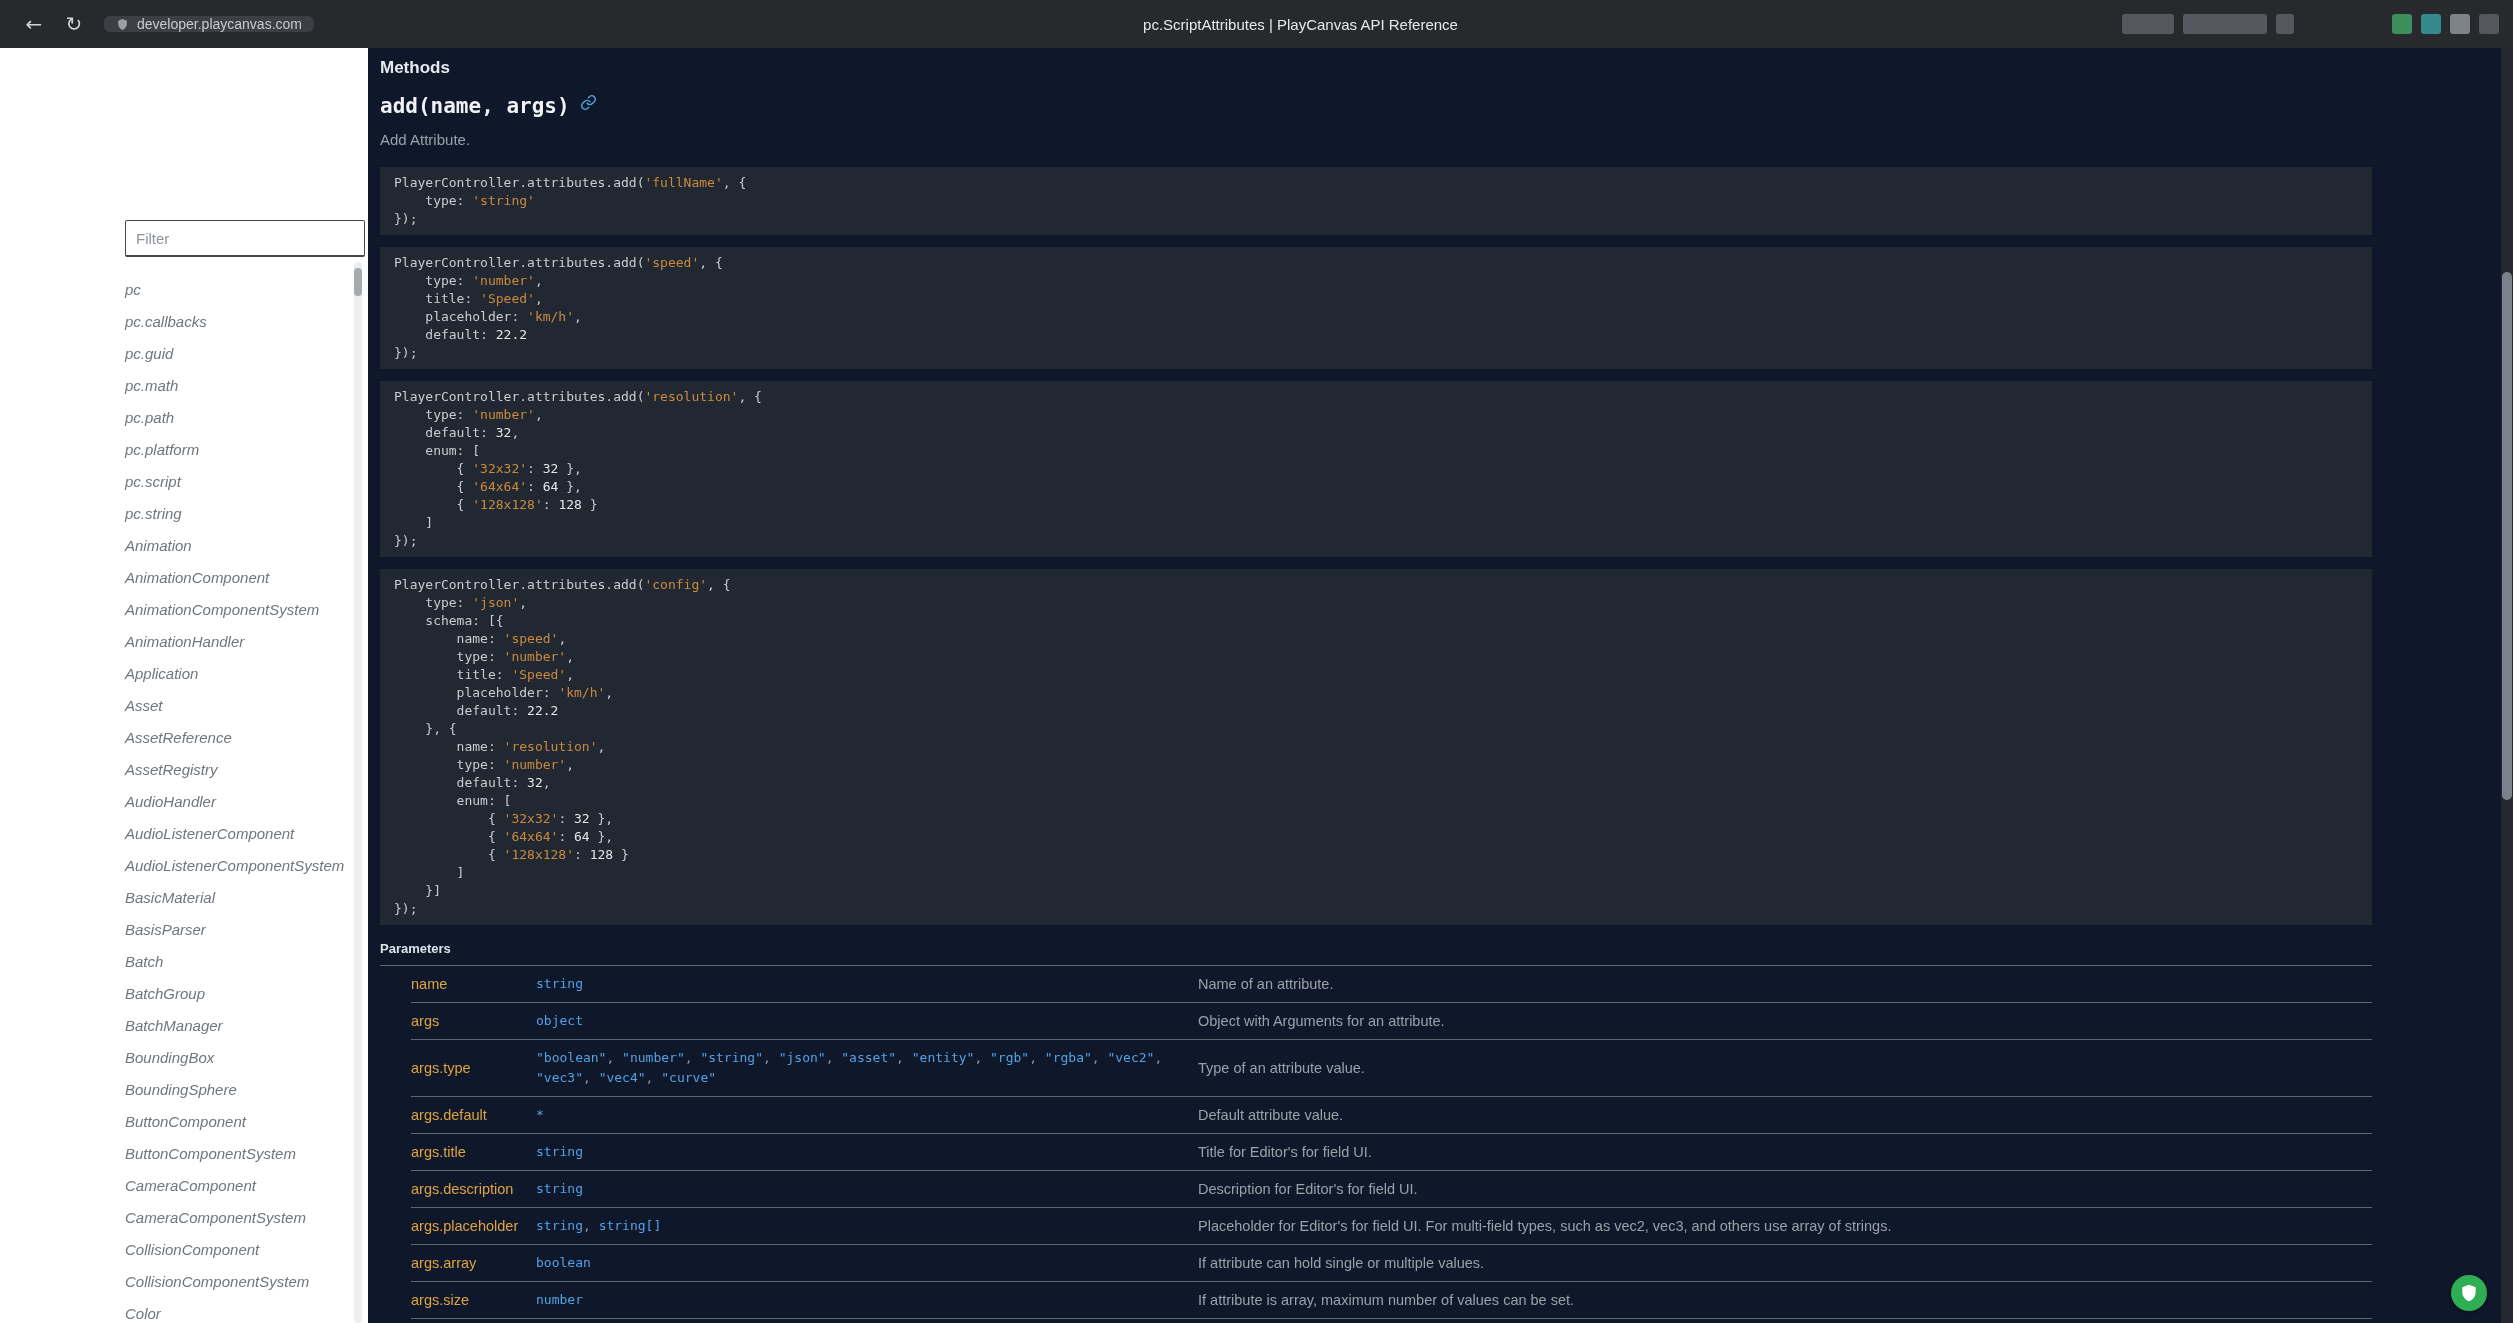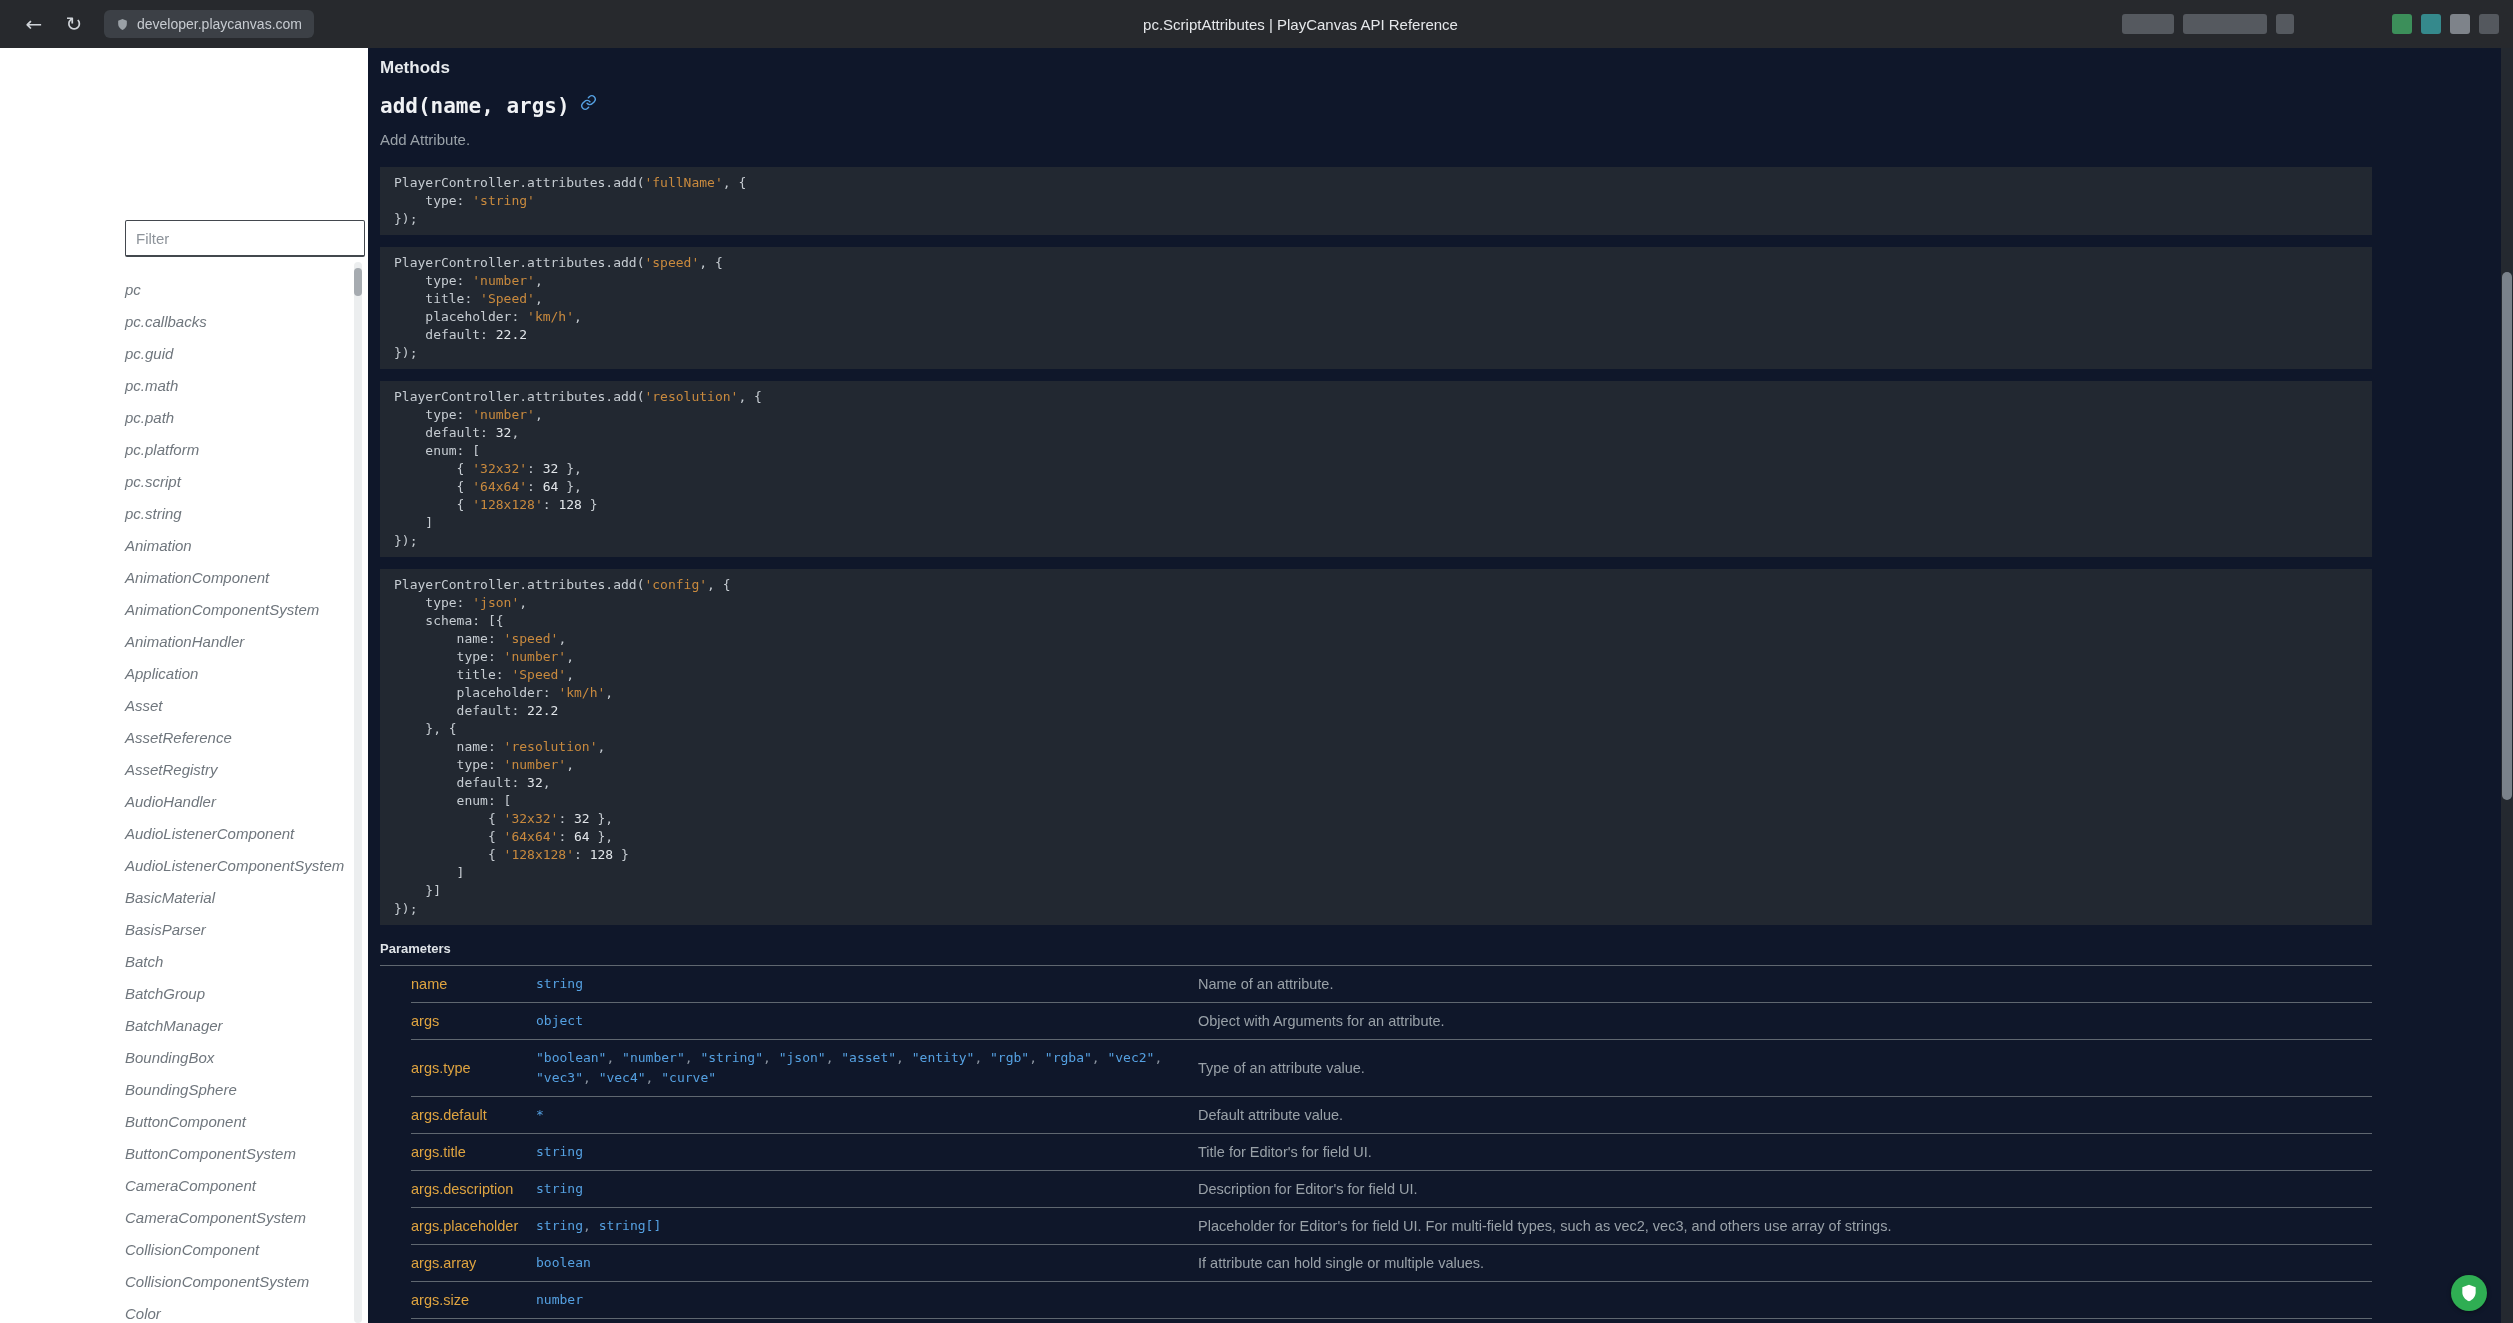--- a/index.html
+++ b/index.html
@@ -17,21 +17,21 @@
     position: relative; padding: 0 14px;
   }
   .nav-btn {
     background: none; border: none; color: #cfd3d8;
     font-size: 20px; width: 34px; height: 34px; line-height: 34px;
     text-align: center; padding: 0; margin: 0 3px; cursor: pointer;
     font-family: "DejaVu Sans", sans-serif;
   }
   .address-bar {
     display: flex; align-items: center; gap: 8px;
-    background: #3c4046; border-radius: 6px; height: 28px;
+    background: #3c4046; border-radius: 6px; height: 16px;
     padding: 0 12px; margin-left: 10px; min-width: 210px; cursor: text;
   }
   .site-icon { display: flex; align-items: center; }
   .url-text { color: #c7cbd1; font-size: 14px; white-space: nowrap; }
   .window-title {
     position: absolute; left: 50%; transform: translateX(-50%);
     color: #e6e8eb; font-size: 15px; white-space: nowrap; margin-left: 44px;
   }
   .chrome-right { margin-left: auto; display: flex; align-items: center; gap: 9px; }
   .ph { background: #55595f; border-radius: 3px; height: 20px; }
@@ -231,20 +231,21 @@
             <div class="cell cell-desc">Placeholder for Editor's for field UI. For multi-field types, such as vec2, vec3, and others use array of strings.</div>
           </div>
           <div class="param-row">
             <div class="cell cell-name">args.array</div>
             <div class="cell cell-types"><a class="type-link">boolean</a></div>
             <div class="cell cell-desc">If attribute can hold single or multiple values.</div>
           </div>
           <div class="param-row">
             <div class="cell cell-name">args.size</div>
             <div class="cell cell-types"><a class="type-link">number</a></div>
+            <div class="cell cell-desc">If attribute is array, maximum number of values can be set.</div>
           </div>
           <div class="param-row"></div>
         </div>
     </div>
 
     <div class="main-scroll-track">
       <div class="main-scroll-thumb"></div>
     </div>
   </main>
 </div>

